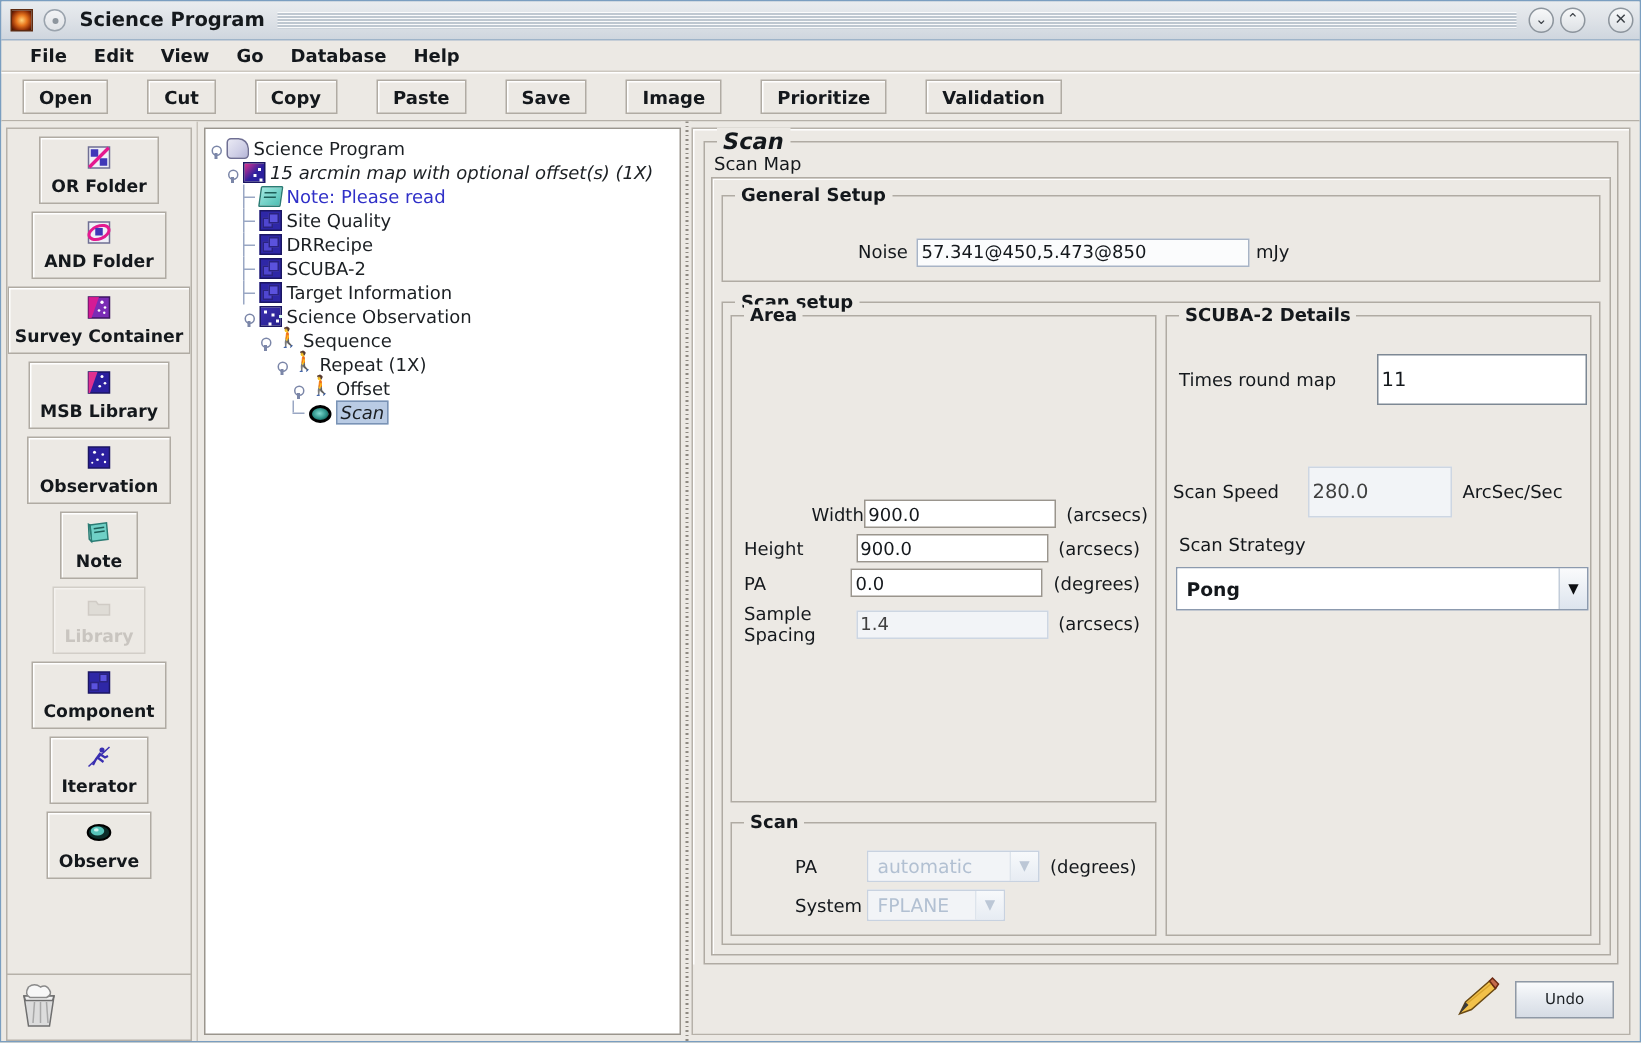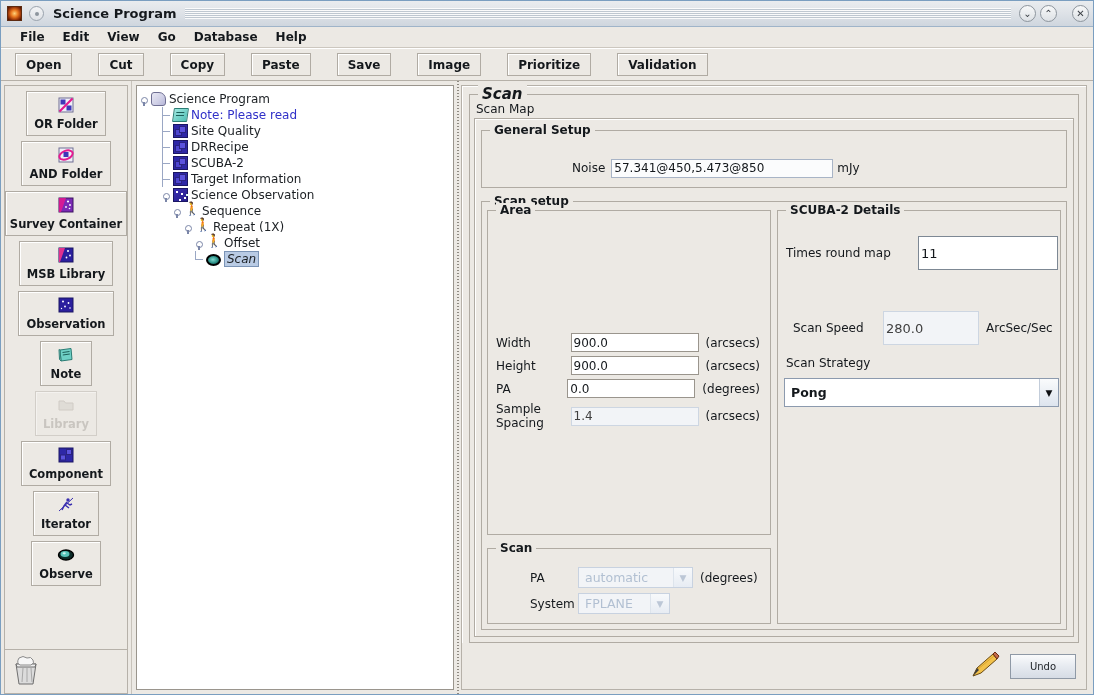--- a/index.html
+++ b/index.html
@@ -579,20 +579,26 @@
 
     <div class="tree-outer">
       <div class="tree-panel">
 
         <div class="tree-row">
           <div class="handle has"></div>
           <div class="ic ic-prog"></div>
           <span class="lbl">Science Program</span>
         </div>
 
+        <div class="tree-row">
+          <div class="sp"></div>
+          <div class="handle has"></div>
+          <div class="ic ic-msb"></div>
+          <span class="lbl italic">15 arcmin map with optional offset(s) (1X)</span>
+        </div>
 
         <div class="tree-row">
           <div class="sp"></div>
             <div class="vline"></div>
           <div class="elbow"></div>
           <div class="ic ic-note"></div>
           <span class="lbl note">Note: Please read</span>
         </div>
 
         <div class="tree-row">
@@ -702,21 +708,21 @@
             <div class="gb scan-setup">
               <div class="gb-title">Scan setup</div>
 
               <div class="col-left">
 
                 <div class="gb area">
                   <div class="gb-title">Area</div>
 
                   <div style="position:absolute; left:8px; top:122px; width:264px;">
                     <div class="row" style="margin-bottom:4px;">
-                      <span class="fld-label" style="width:95px;">Width</span>
+                      <span class="fld-label" style="width:95px;margin-left:45px;">Width</span>
                       <input class="txt" style="width: 128px;" value="900.0">
                       <span class="unit">(arcsecs)</span>
                     </div>
                     <div class="row" style="margin-bottom:4px;">
                       <span class="fld-label" style="width:95px;">Height</span>
                       <input class="txt" style="width: 128px;" value="900.0">
                       <span class="unit">(arcsecs)</span>
                     </div>
                     <div class="row" style="margin-bottom:4px;">
                       <span class="fld-label" style="width:95px;">PA</span>
@@ -756,21 +762,21 @@
 
               <div class="col-right">
                 <div class="gb scuba">
                   <div class="gb-title">SCUBA-2 Details</div>
 
                   <div class="row" style="position:absolute; left:8px; top:25px; width:272px;">
                     <span class="fld-label" style="width:138px;">Times round map</span>
                     <input class="txt" style="width: 140px; height: 34px; font-size: 13px; border-color: rgb(125, 136, 148);" value="11">
                   </div>
 
-                  <div class="row" style="position:absolute; left:15px; top:100px; width:272px;">
+                  <div class="row" style="position:absolute; left:4px; top:100px; width:272px;">
                     <span class="fld-label" style="width:90px;">Scan Speed</span>
                     <input class="txt dis" style="width: 96px; height: 34px; font-size: 13px;" disabled="" value="280.0">
                     <span class="unit">ArcSec/Sec</span>
                   </div>
 
                   <div style="position:absolute; left:8px; top:145px;" class="fld-label">Scan Strategy</div>
 
                   <div class="combo" style="position:absolute; left:6px; top:167px; width:275px; height:29px;">
                     <div class="cval">Pong</div>
                     <div class="carrow">▼</div>

